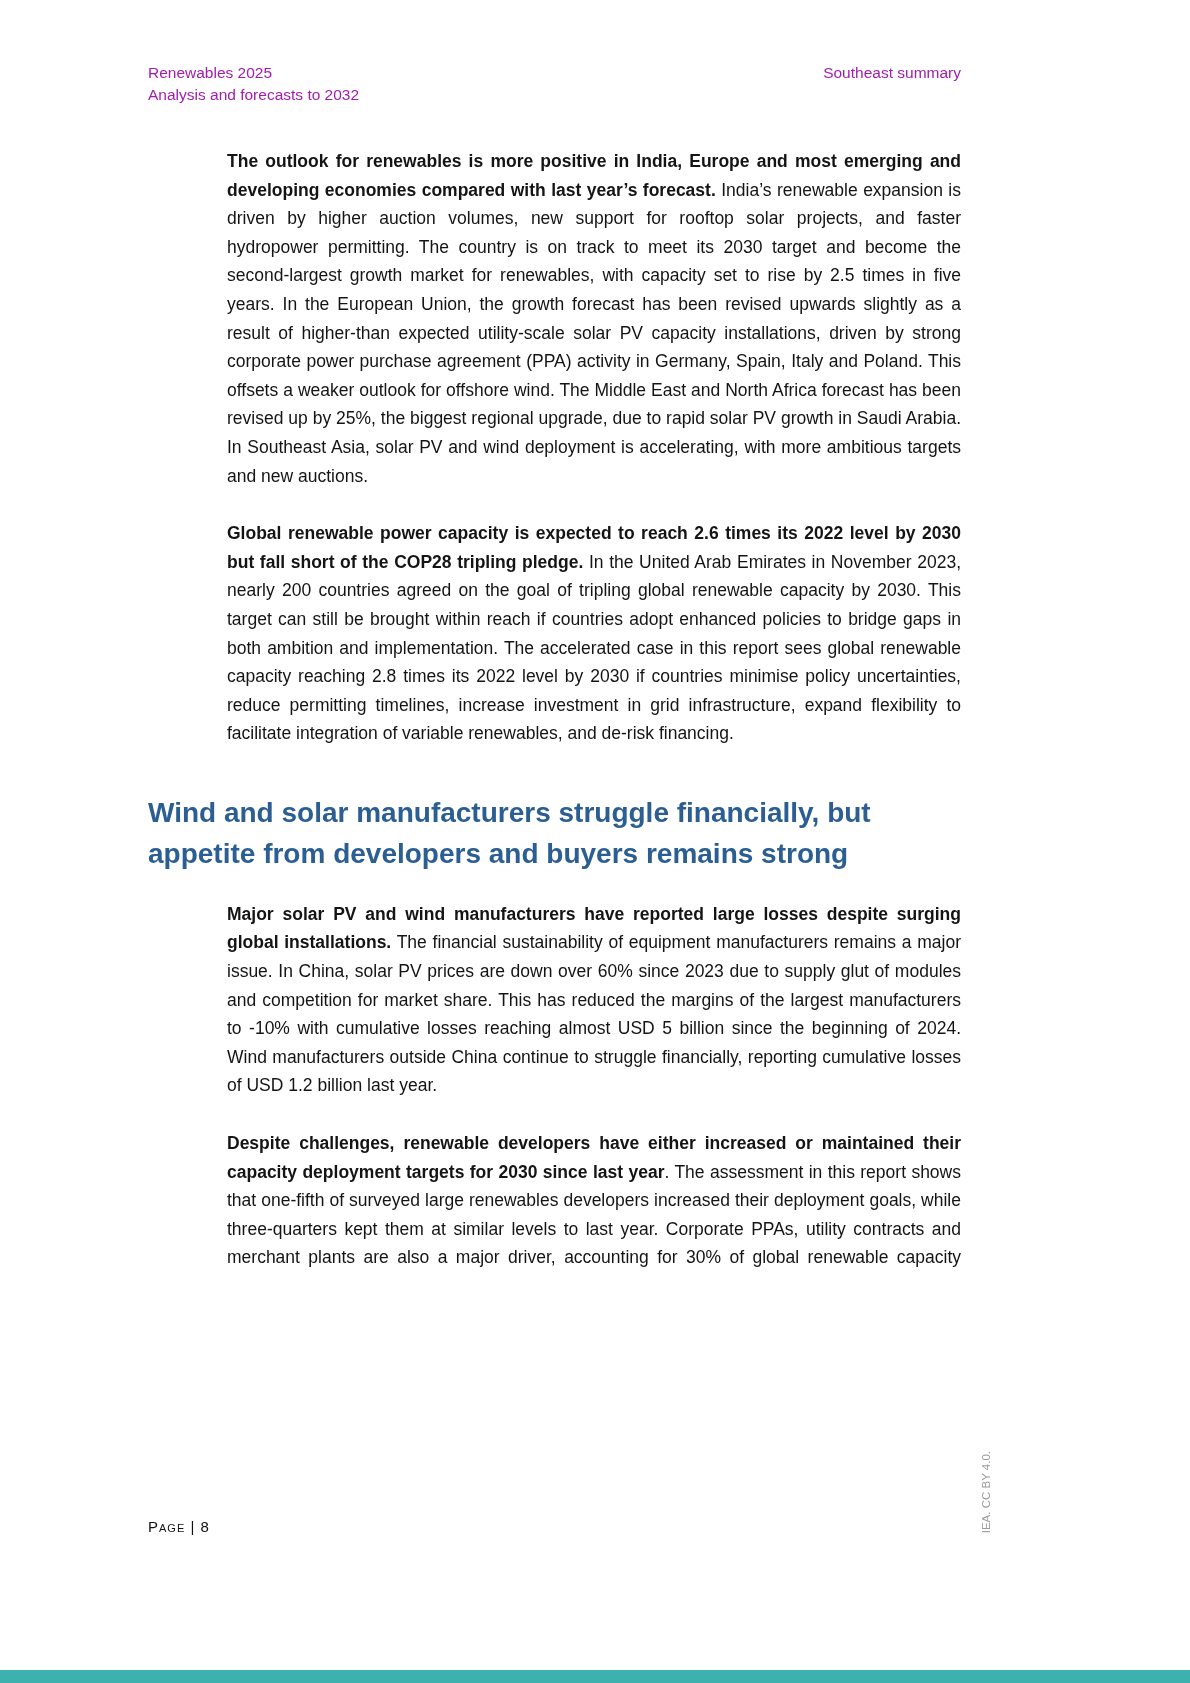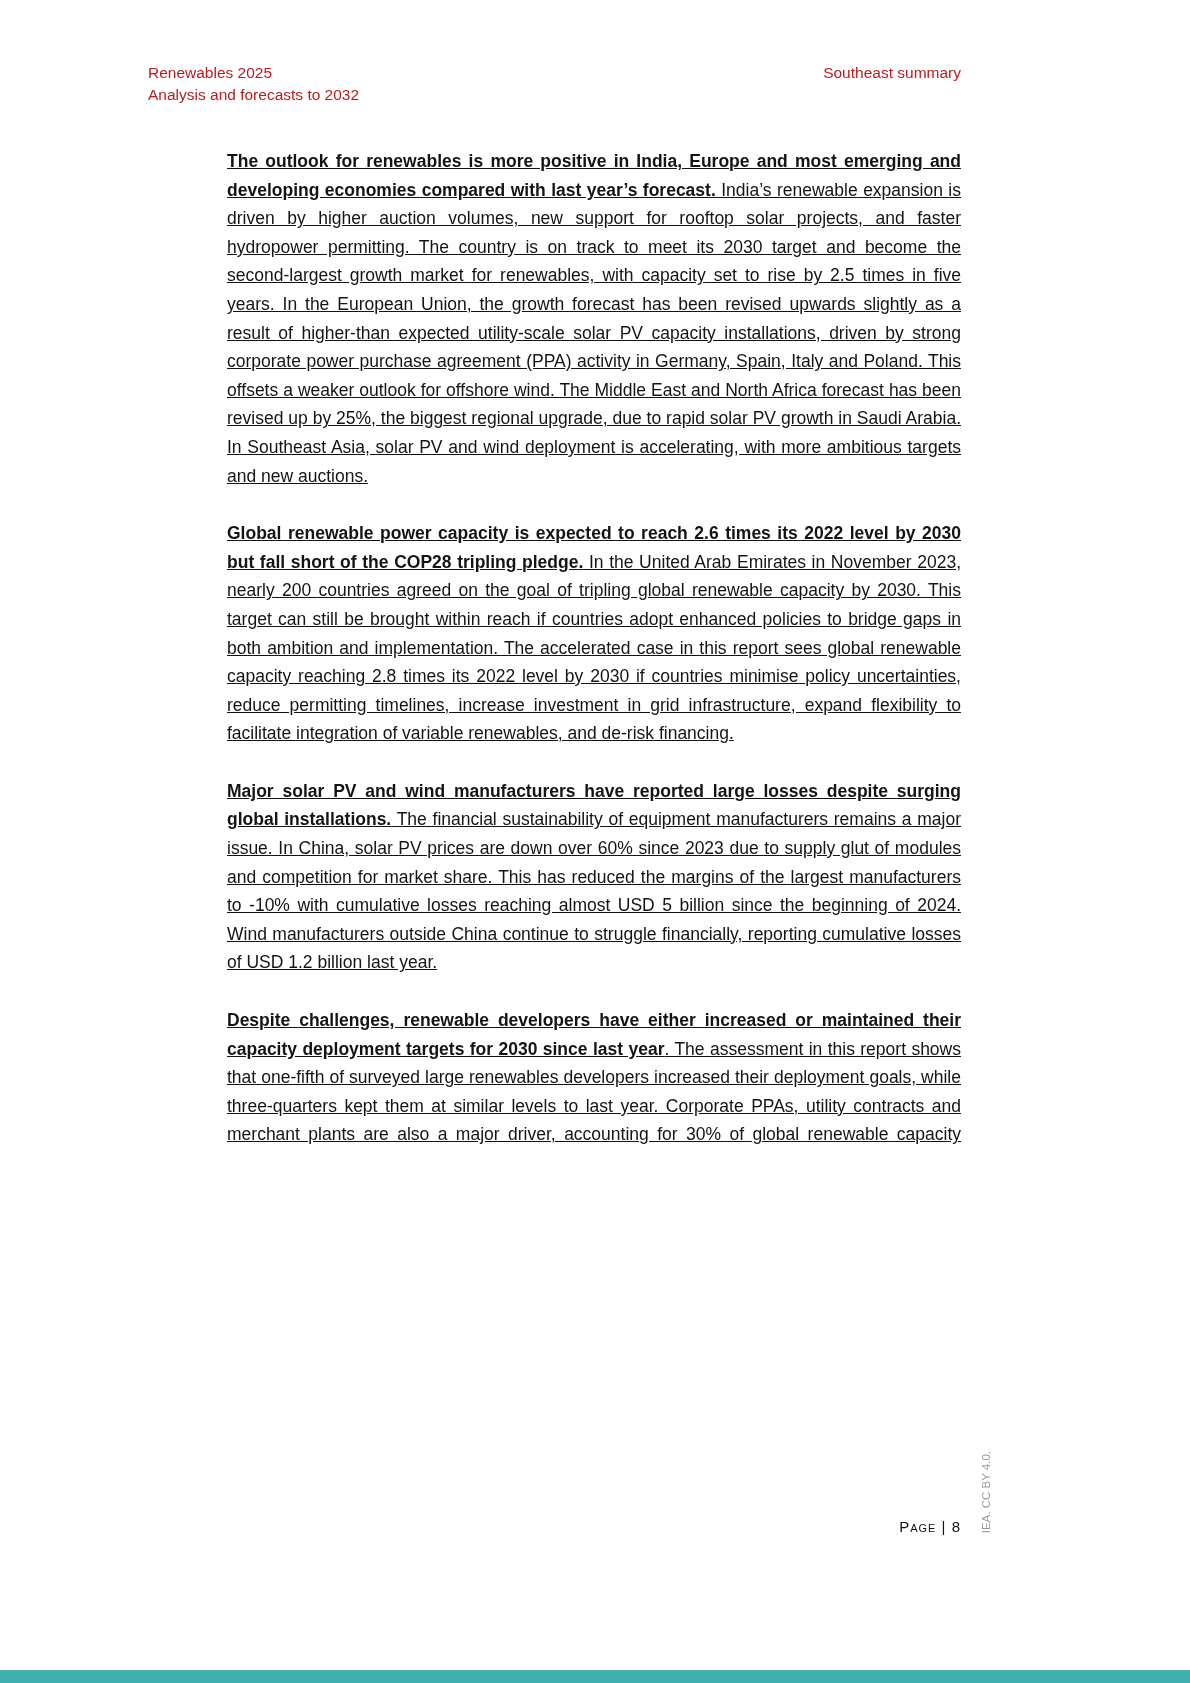--- a/index.html
+++ b/index.html
@@ -15,60 +15,59 @@
     overflow: hidden;
   }
   .page-header {
     position: absolute;
     top: 62px;
     left: 148px;
     width: 813px;
     display: flex;
     justify-content: space-between;
     align-items: flex-start;
-    color: #b91c1c;
+    color: #a21caf;
     font-size: 15.5px;
     line-height: 22px;
   }
   .page-header .left-block {
     text-align: left;
   }
   .content {
     position: absolute;
     top: 147px;
     left: 148px;
     width: 813px;
   }
   .para {
     margin: 0 0 29px 79px;
     font-size: 17.5px;
     line-height: 28.6px;
     color: #141414;
     text-align: justify;
-    text-decoration: underline;
   }
   .para .lead {
     font-weight: 700;
   }
   .para.continues {
     text-align-last: justify;
   }
   .section-heading {
     color: #2b5e93;
     font-weight: 700;
     font-size: 28px;
     line-height: 41px;
     margin: 44px 0 26px 0;
   }
   .footer-page {
     position: absolute;
     left: 148px;
     width: 813px;
     bottom: 148px;
-    text-align: right;
+    text-align: left;
     font-size: 15px;
     color: #111111;
     font-variant: small-caps;
     letter-spacing: 1px;
   }
   .side-note {
     position: absolute;
     left: 980px;
     bottom: 150px;
     writing-mode: vertical-rl;
@@ -100,20 +99,21 @@
 <main class="content">
 
   <p class="para">
     <span class="lead">The outlook for renewables is more positive in India, Europe and most emerging and developing economies compared with last year’s forecast.</span><span> India’s renewable expansion is driven by higher auction volumes, new support for rooftop solar projects, and faster hydropower permitting. The country is on track to meet its 2030 target and become the second-largest growth market for renewables, with capacity set to rise by 2.5 times in five years. In the European Union, the growth forecast has been revised upwards slightly as a result of higher-than expected utility-scale solar PV capacity installations, driven by strong corporate power purchase agreement (PPA) activity in Germany, Spain, Italy and Poland. This offsets a weaker outlook for offshore wind. The Middle East and North Africa forecast has been revised up by 25%, the biggest regional upgrade, due to rapid solar PV growth in Saudi Arabia. In Southeast Asia, solar PV and wind deployment is accelerating, with more ambitious targets and new auctions.</span>
   </p>
 
   <p class="para">
     <span class="lead">Global renewable power capacity is expected to reach 2.6 times its 2022 level by 2030 but fall short of the COP28 tripling pledge.</span><span> In the United Arab Emirates in November 2023, nearly 200 countries agreed on the goal of tripling global renewable capacity by 2030. This target can still be brought within reach if countries adopt enhanced policies to bridge gaps in both ambition and implementation. The accelerated case in this report sees global renewable capacity reaching 2.8 times its 2022 level by 2030 if countries minimise policy uncertainties, reduce permitting timelines, increase investment in grid infrastructure, expand flexibility to facilitate integration of variable renewables, and de-risk financing.</span>
   </p>
 
+  <h1 class="section-heading">Wind and solar manufacturers struggle financially, but appetite from developers and buyers remains strong</h1>
 
   <p class="para">
     <span class="lead">Major solar PV and wind manufacturers have reported large losses despite surging global installations.</span><span> The financial sustainability of equipment manufacturers remains a major issue. In China, solar PV prices are down over 60% since 2023 due to supply glut of modules and competition for market share. This has reduced the margins of the largest manufacturers to -10% with cumulative losses reaching almost USD 5 billion since the beginning of 2024. Wind manufacturers outside China continue to struggle financially, reporting cumulative losses of USD 1.2 billion last year.</span>
   </p>
 
   <p class="para continues">
     <span class="lead">Despite challenges, renewable developers have either increased or maintained their capacity deployment targets for 2030 since last year</span><span>. The assessment in this report shows that one-fifth of surveyed large renewables developers increased their deployment goals, while three-quarters kept them at similar levels to last year. Corporate PPAs, utility contracts and merchant plants are also a major driver, accounting for 30% of global renewable capacity</span>
   </p>
 
 </main>

